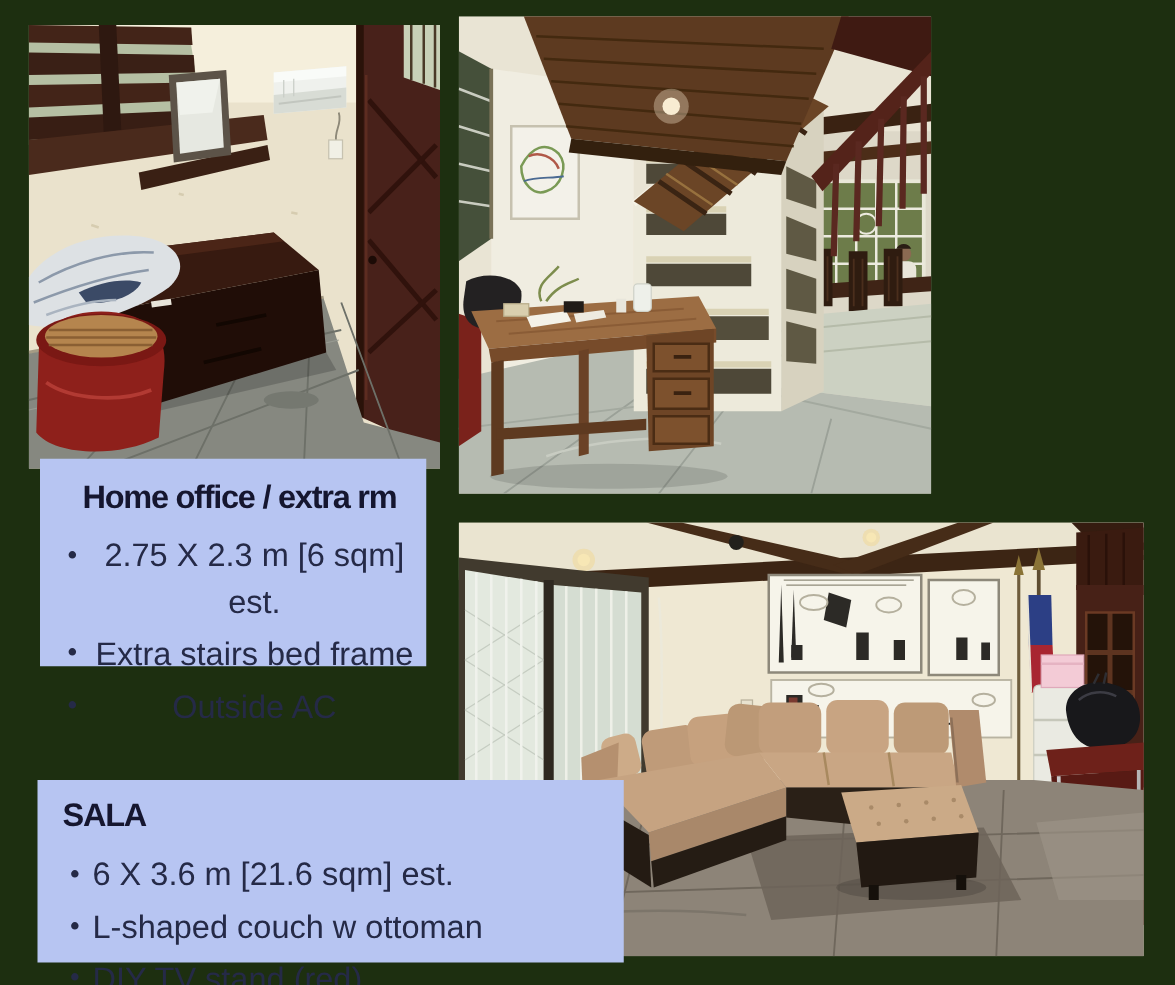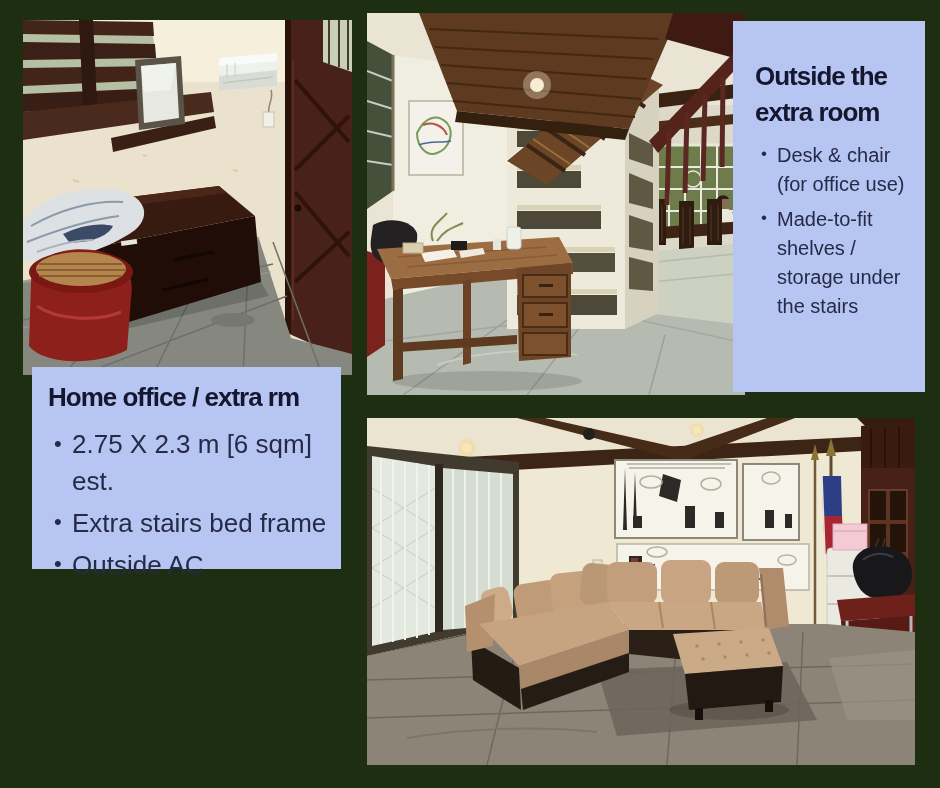--- a/index.html
+++ b/index.html
@@ -24,21 +24,21 @@
   .panel li {
     position:relative; padding-left:24px; font-size:26px; line-height:1.42;
     margin-bottom:5px; font-weight:500;
   }
   .panel li::before {
     content:"\2022"; position:absolute; left:6px; top:0.08em; font-size:0.85em;
     color:#252a47;
   }
   #panel-outside { left:733px; top:21px;  width:192px; height:371px; padding:38px 8px 0 22px; }
   #panel-outside li { font-size:20px; line-height:1.45; margin-bottom:6px; padding-left:22px; }
-  #panel-office  { left:32px;  top:367px; width:309px; height:202px; padding:13px 6px 0 16px; }
+  #panel-office  { left:32px;  top:367px; width:309px; height:166px; padding:13px 6px 0 16px;text-align:center; }
   #panel-sala    { left:30px;  top:624px; width:469px; height:146px; padding:11px 6px 0 20px; }
 </style>
 </head>
 <body>
 
 <div class="canvas">
 
   <svg class="photo" id="photo1" viewBox="0 0 329 355" role="img" aria-label="Extra room photo: dark wood bed frame, wall shelves, inverter AC, wooden door, red drum table">
     <rect width="329" height="355" fill="#eae2cc"></rect>
     <polygon points="55,0 305,0 262,62 85,62" fill="#f5efdc"></polygon>
@@ -389,31 +389,32 @@
           <circle cx="358" cy="239" r="1.8"></circle>
           <circle cx="380" cy="237" r="1.8"></circle>
           <circle cx="402" cy="235" r="1.8"></circle>
       </g>
       <polygon points="318,256 416,248 414,284 322,292" fill="#221912"></polygon>
       <rect x="328" y="290" width="8" height="12" fill="#15100b"></rect>
       <rect x="398" y="282" width="8" height="12" fill="#15100b"></rect>
     </g>
   </svg>
 
-  <section class="panel" id="panel-outside">
-    <h2>Outside the extra room</h2>
-    <ul class="bullets">
-        <li><span>Desk &amp; chair (for office use)</span></li>
-        <li><span>Made-to-fit shelves / storage under the stairs</span></li>
-      </ul>
-  </section>
 
   <section class="panel" id="panel-office">
     <h2>Home office / extra rm</h2>
     <ul class="bullets">
         <li><span>2.75 X 2.3 m [6 sqm] est.</span></li>
         <li><span>Extra stairs bed frame</span></li>
         <li><span>Outside AC</span></li>
       </ul>
   </section>
 
+  <section class="panel" id="panel-sala">
+    <h2>SALA</h2>
+    <ul class="bullets">
+        <li><span>6 X 3.6 m [21.6 sqm] est.</span></li>
+        <li><span>L-shaped couch w ottoman</span></li>
+        <li><span>DIY TV stand (red)</span></li>
+      </ul>
+  </section>
 
 </div>
 
 </body></html>

